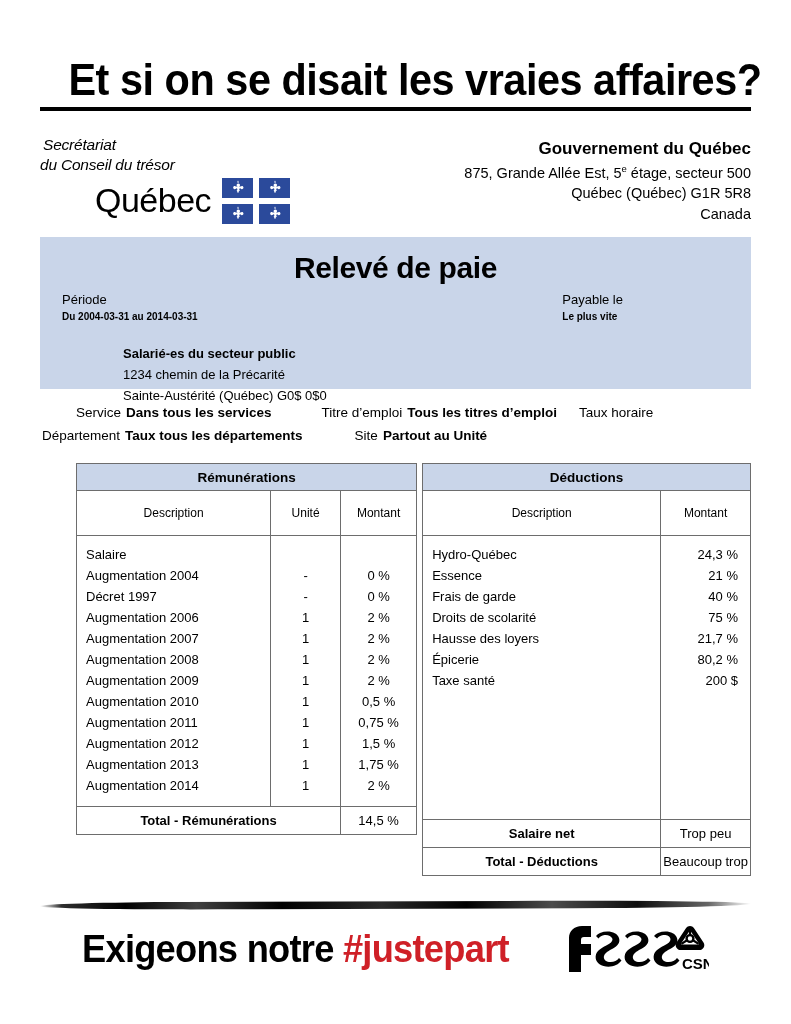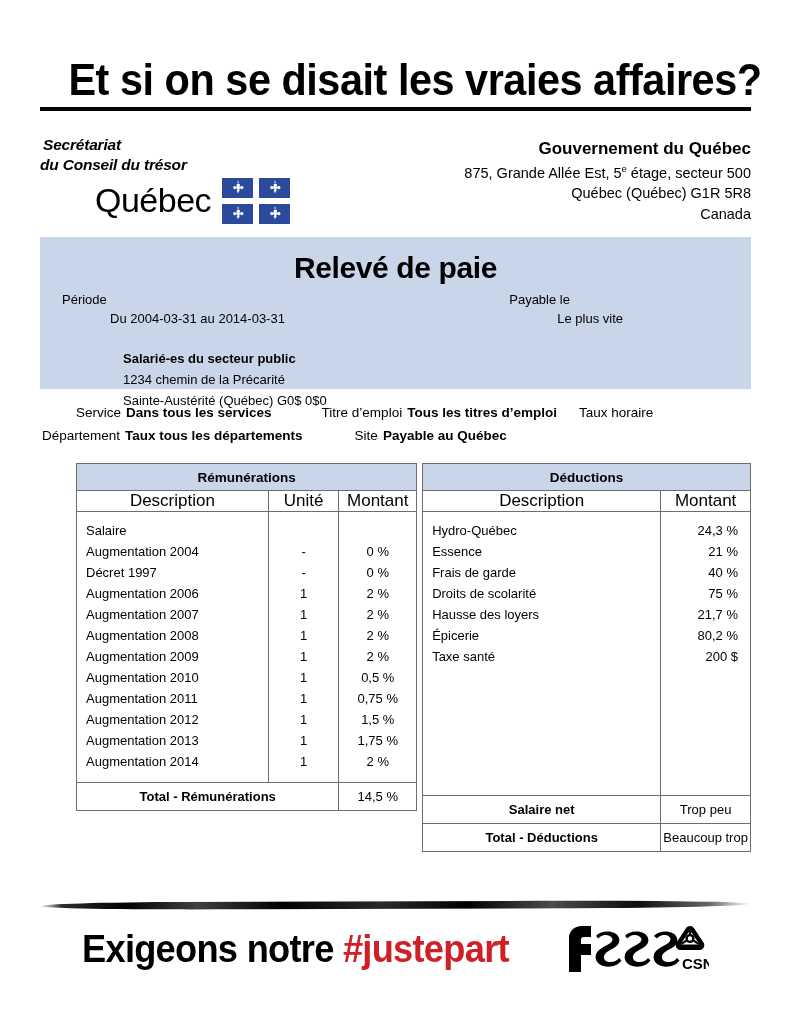--- a/index.html
+++ b/index.html
@@ -39,21 +39,21 @@
   
   .header-row {
     display: flex;
     justify-content: space-between;
     align-items: flex-start;
     margin-top: 24px;
     height: 86px;
   }
   .logo-block { width: 330px; position: relative; }
   .logo-line1, .logo-line2 {
-    font-weight: bold;
+    font-weight: normal;
     font-style: italic;
     font-size: 15.5px;
     letter-spacing: -0.2px;
     line-height: 1.25;
   }
   .logo-line1 { margin-left: 3px; }
   .logo-bottom {
     display: flex;
     align-items: center;
     margin-top: 1px;
@@ -101,21 +101,21 @@
     line-height: 1.15;
     margin-bottom: 4px;
   }
   .panel-meta {
     display: flex;
     justify-content: space-between;
     align-items: flex-start;
     margin-top: 2px;
   }
   .meta-label { font-size: 13px; line-height: 1.5; }
-  .meta-value { font-size: 13px; font-weight: normal; line-height: 1.5; margin-left: 48px; }
+  .meta-value { font-size: 10px; font-weight: bold; line-height: 1.5; }
   .panel-right { text-align: left; padding-right: 106px; }
   .panel-address { margin-top: 19px; padding-left: 61px; }
   .pa-name { font-size: 13px; font-weight: bold; line-height: 1.62; }
   .pa-line { font-size: 13px; line-height: 1.62; }
 
   
   .info-rows { margin-top: 14px; font-size: 13.5px; }
   .info-row { display: flex; line-height: 1.55; margin-bottom: 2px; }
   .info-row.r1 { padding-left: 36px; }
   .info-row.r2 { padding-left: 2px; }
@@ -140,22 +140,22 @@
 
   .sec-head td {
     background: #c9d5e9;
     text-align: center;
     font-weight: bold;
     font-size: 13.5px;
     height: 27px;
   }
   .col-head td {
     text-align: center;
-    height: 17px;
-    font-size: 17px;
+    height: 45px;
+    font-size: 12px;
     margin-top: 30px;
   }
   .body-row td { height: 21px; border-left: 1px solid #6d6d6d; border-right: 1px solid #6d6d6d; border-top: none; border-bottom: none; }
   .body-row:first-child td { border-top: none; }
   .desc-cell { padding-left: 9px; text-align: left; }
   .unit-cell { text-align: center; }
   .amt-cell { text-align: center; }
   .amt-cell-right { text-align: right; padding-right: 12px; }
 
   .spacer-row td { height: 11px; border-left: 1px solid #6d6d6d; border-right: 1px solid #6d6d6d; border-top: none; border-bottom: none; }
@@ -289,21 +289,21 @@
       <span class="info-lbl">Titre d’emploi</span>
       <span class="info-val">Tous les titres d’emploi</span>
       <span class="gap-b"></span>
       <span class="info-lbl">Taux horaire</span>
     </div>
     <div class="info-row r2">
       <span class="info-lbl">Département</span>
       <span class="info-val">Taux tous les départements</span>
       <span class="gap-c"></span>
       <span class="info-lbl">Site</span>
-      <span class="info-val">Payable au Québec</span>
+      <span class="info-val">Partout au Unité</span>
     </div>
   </div>
 
   <div class="tables">
 
     <div class="tbl-left">
       <table>
         <tbody>
           <tr class="sec-head">
             <td colspan="3">Rémunérations</td>

